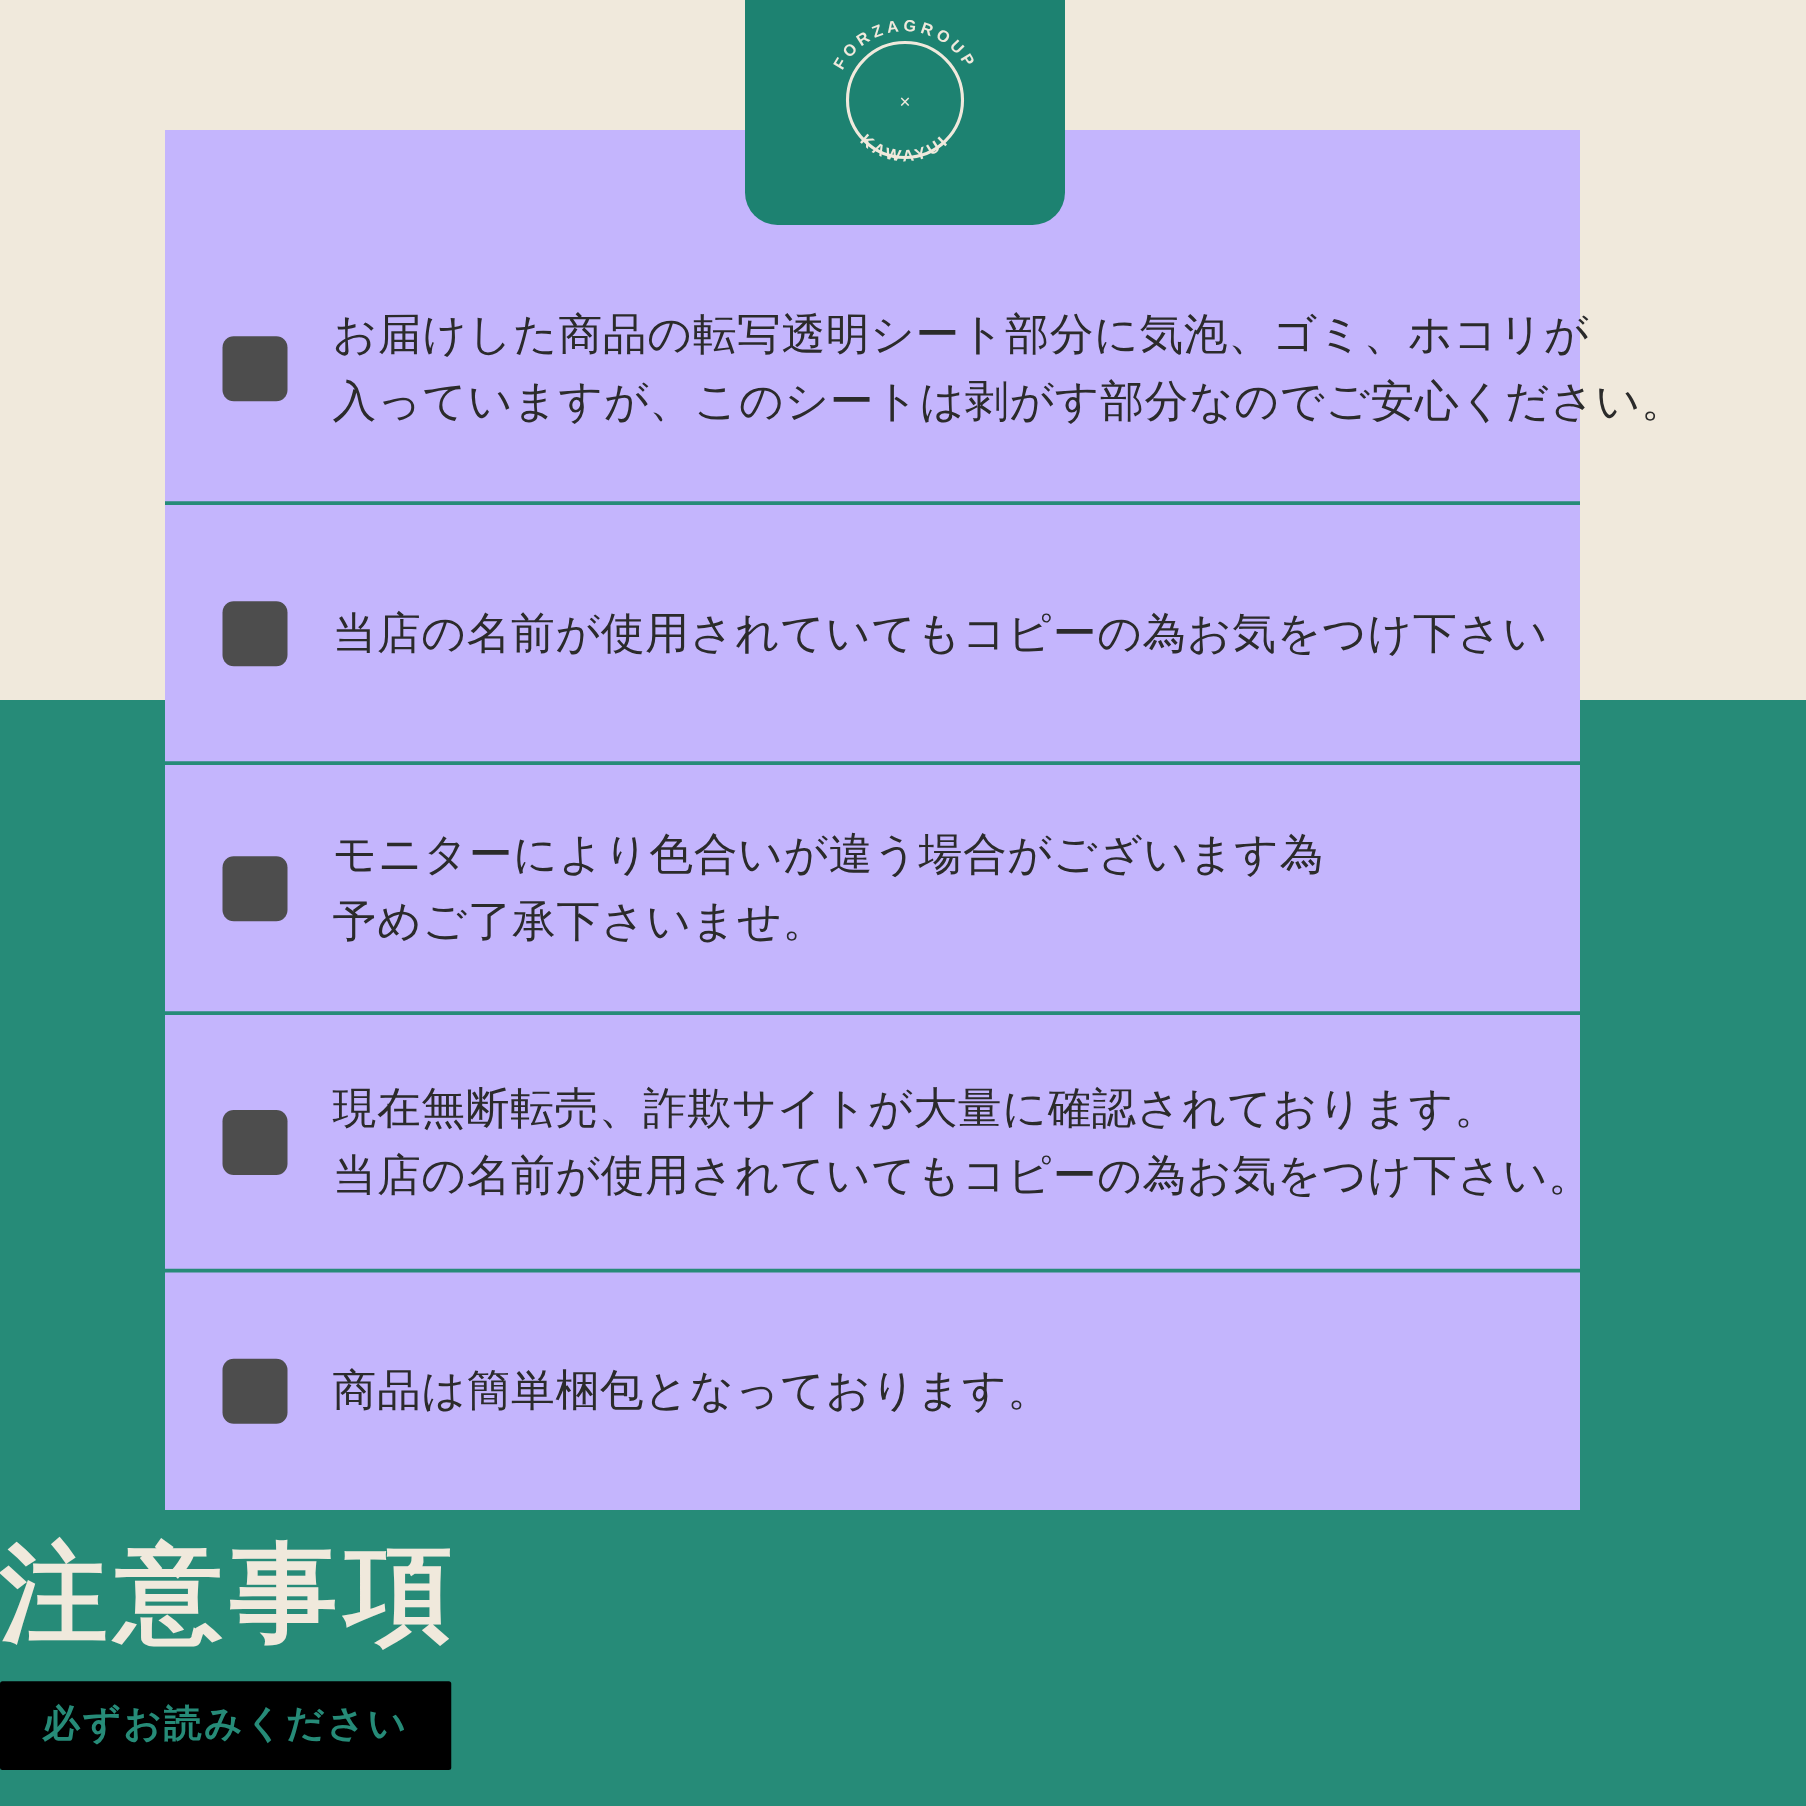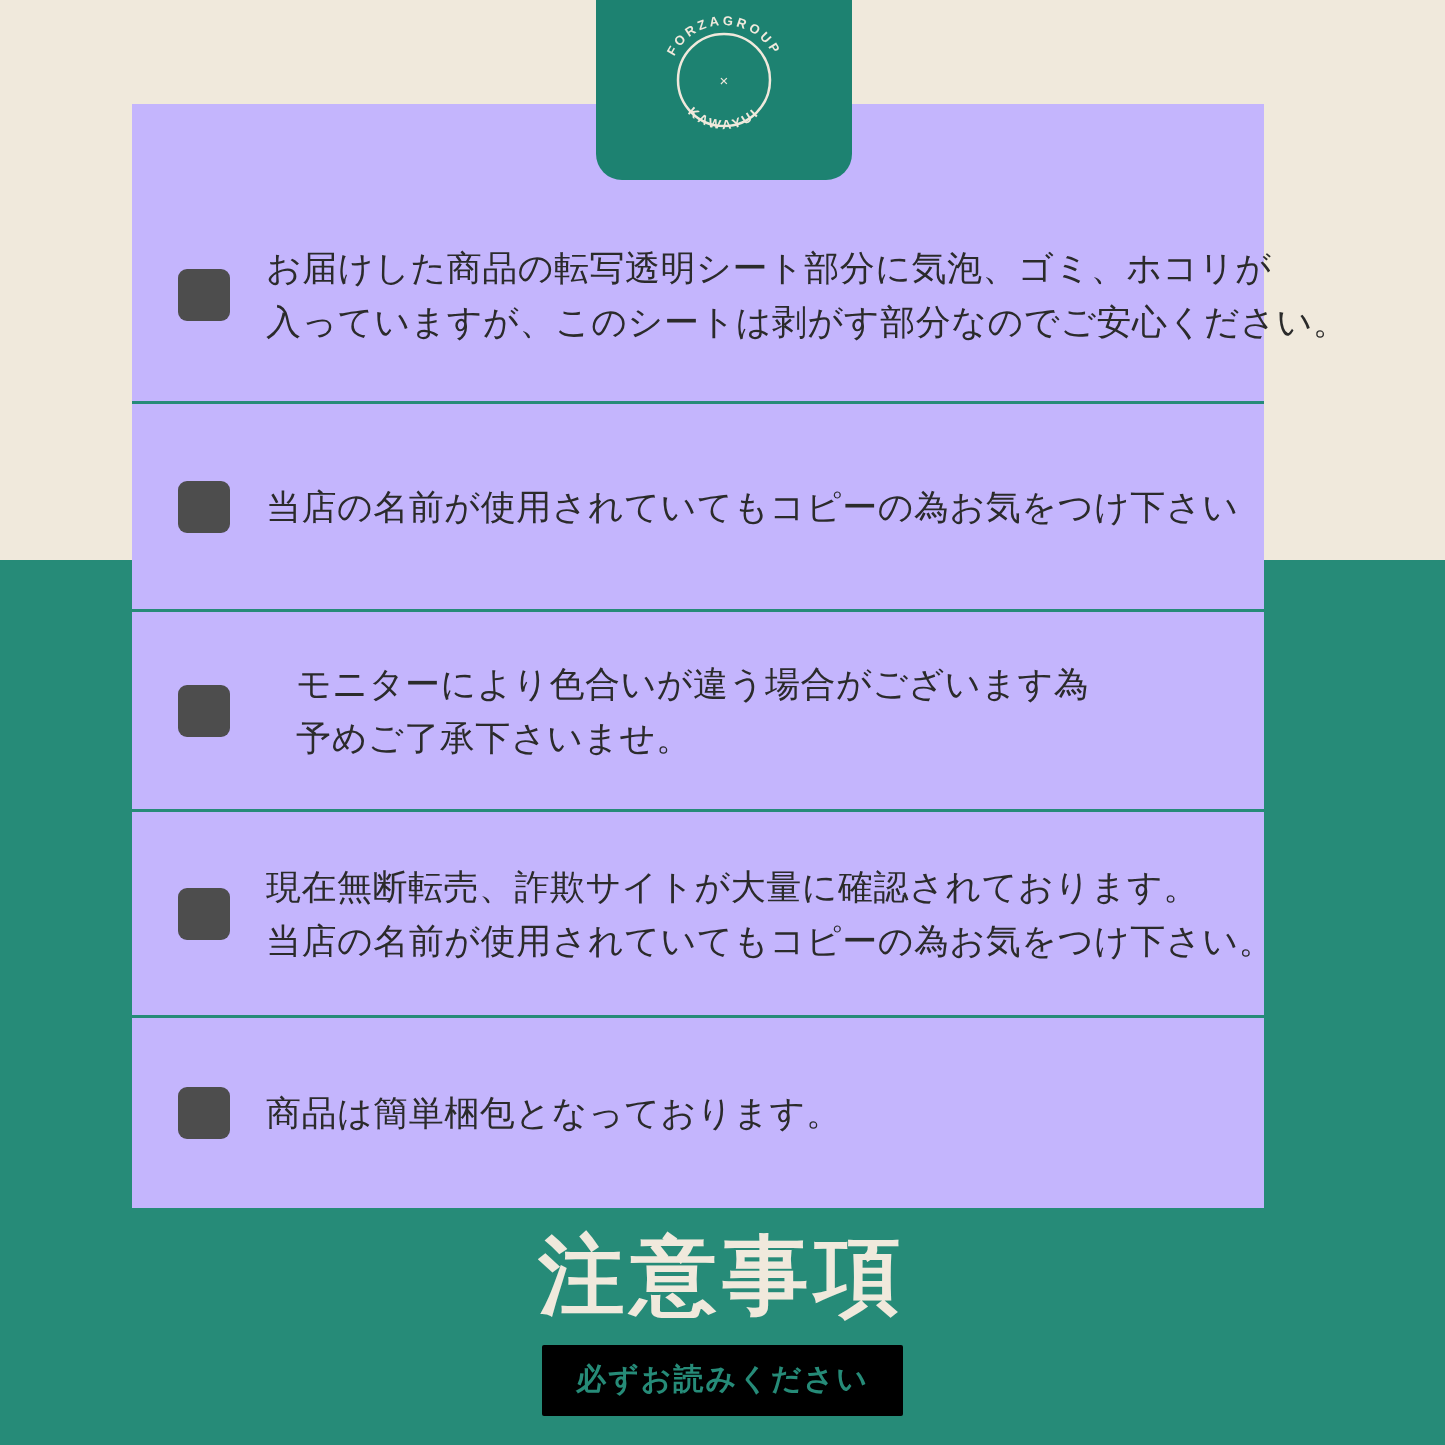--- a/index.html
+++ b/index.html
@@ -82,21 +82,21 @@
     padding-left: 46px;
     padding-right: 30px;
   }
   .row-sep {
     border-bottom: 3px solid #268b78;
   }
 
   
   .row-1 { height: 300px; padding-top: 84px; align-items: center; }
   .row-2 { height: 208px; }
-  .row-3 { height: 200px; gap: 30px; }
+  .row-3 { height: 200px; }
   .row-4 { height: 206px; }
   .row-5 { height: 190px; }
 
   .bullet {
     flex: 0 0 auto;
     width: 52px;
     height: 52px;
     background: #4d4d4d;
     border-radius: 9px;
     margin-right: 36px;
@@ -112,21 +112,20 @@
   .row-text .line { display: block; white-space: nowrap; }
 
   
   .footer {
     position: absolute;
     left: 0;
     top: 1208px;
     width: 1445px;
     height: 194px;
     z-index: 4;
-    text-align: center;
   }
   .footer-title {
     margin: 0;
     padding-top: 16px;
     font-size: 86px;
     line-height: 1.2;
     font-weight: 700;
     color: #f0e9dc;
     letter-spacing: 6px;
   }

